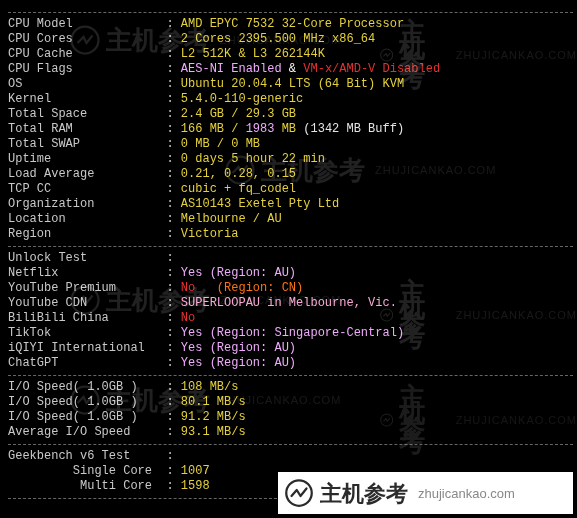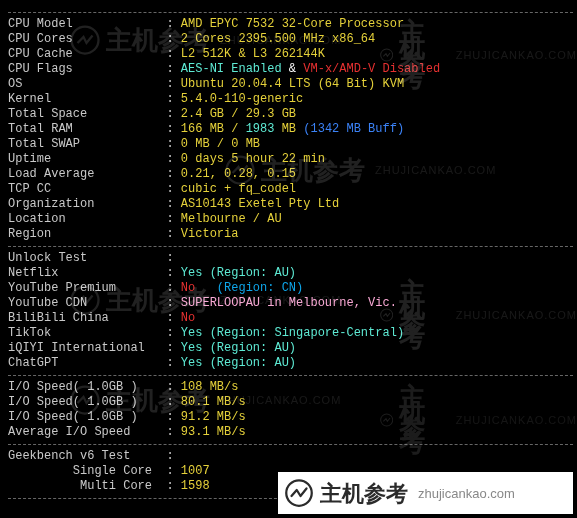--- a/index.html
+++ b/index.html
@@ -17,25 +17,25 @@
     padding: 8px 4px 4px 8px;
     white-space: pre;
   }
   .term .row {
     display: block;
   }
   .lbl { color: #c9c9c9; }
   .colon { color: #c9c9c9; }
   .white { color: #ffffff; }
   .yellow { color: #e5d13a; }
-  .green { color: #5eead4; }
+  .green { color: #f0abfc; }
   .red { color: #e53030; text-align: right; }
   .cyan { color: #f9a8d4; }
-  .blue { color: #3b82f6; }
-  .lightgray { color: #0ea5e9; }
+  .blue { color: #e5e5e5; }
+  .lightgray { color: #f97316; }
   .hr {
     border: none;
     border-top: 1px dashed #666;
     margin: 4px 0 4px 0;
   }
   .wm {
     position: absolute;
     display: flex;
     align-items: center;
     opacity: 0.13;

